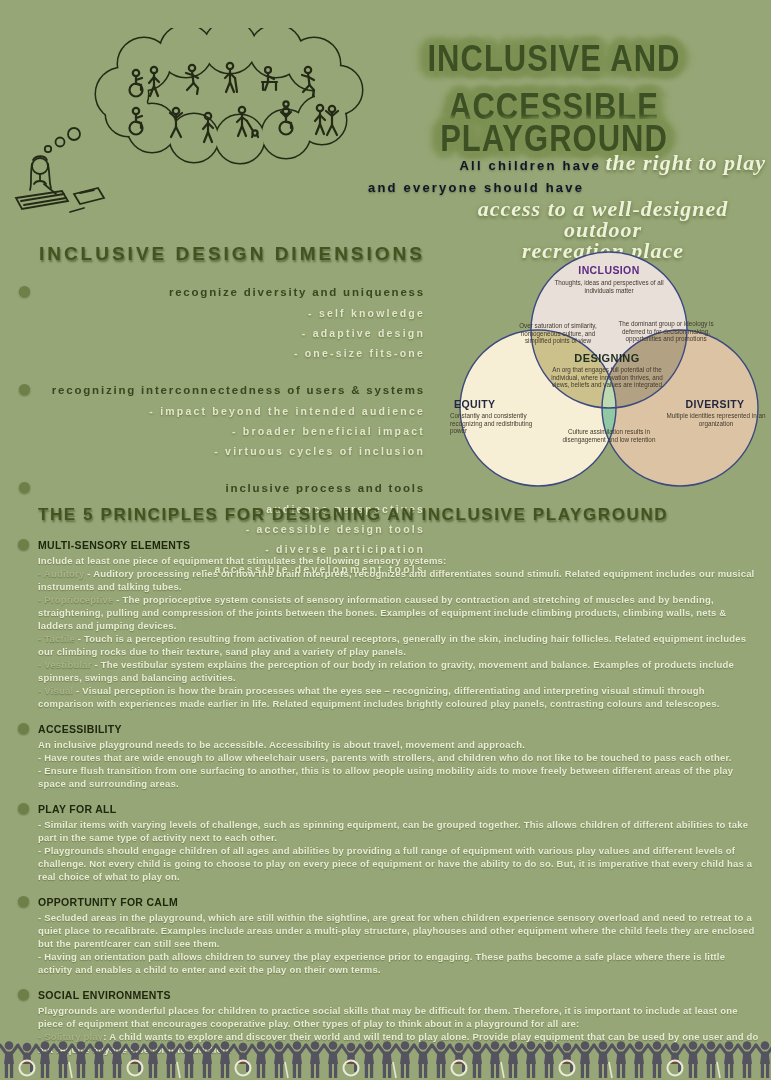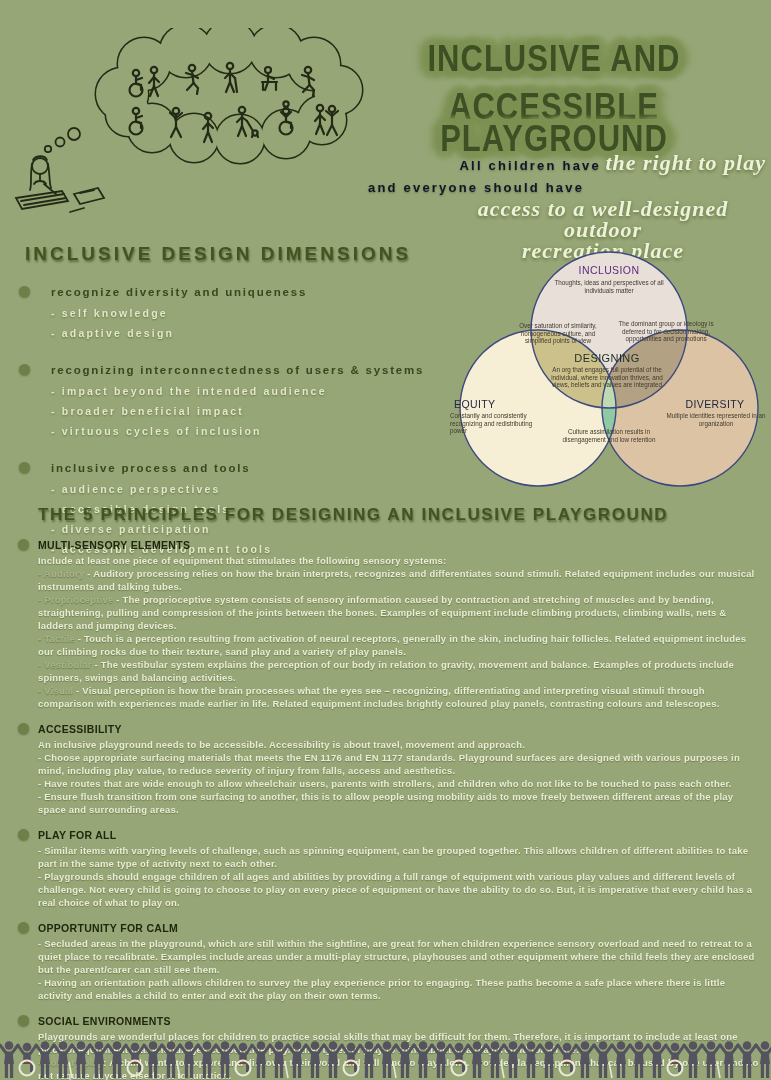--- a/index.html
+++ b/index.html
@@ -32,35 +32,35 @@
     font-size:22px;color:#eef2da;letter-spacing:1px;
     text-shadow:0 0 4px rgba(125,146,87,.95),0 2px 3px rgba(60,75,35,.45);
   }
   .sub-row1{text-align:right;padding-right:4px;}
   .sub-row2{text-align:left;padding-left:30px;margin-top:2px;}
   .sub-row34{margin-left:100px;width:330px;text-align:center;line-height:19px;margin-top:3px;}
   
   .cloud-svg{position:absolute;left:80px;top:28px;}
   .girl-svg{position:absolute;left:8px;top:124px;}
   
-  .dims{position:absolute;left:25px;top:243px;width:400px;}
+  .dims{position:absolute;left:25px;top:243px;width:400px;text-align:right;}
   .dims-heading{
     font-weight:bold;font-size:19px;letter-spacing:3px;color:#44541f;
     text-shadow:1px 2px 2px rgba(25,35,8,.45);
   }
   .dim-group{position:relative;margin-top:21px;padding-left:26px;}
   .dim-dot{position:absolute;left:-6px;top:0px;width:11px;height:11px;border-radius:50%;
     background:#6e7f48;box-shadow:0 1px 2px rgba(30,40,10,.4);}
   .dim-head{font-weight:bold;font-size:11.5px;letter-spacing:1.8px;color:#38471f;margin-bottom:5px;}
   .dim-item{font-weight:bold;font-size:10.5px;letter-spacing:2.2px;color:#e3e7cb;line-height:20px;
     text-shadow:0 1px 2px rgba(70,85,40,.6);}
   
   .venn{position:absolute;left:446px;top:248px;width:322px;height:247px;}
   .venn svg{position:absolute;left:0;top:0;}
-  .v-label{position:absolute;font-weight:normal;font-size:10.5px;letter-spacing:.4px;color:#23263f;}
+  .v-label{position:absolute;font-weight:bold;font-size:10.5px;letter-spacing:.4px;color:#23263f;}
   .v-text{position:absolute;font-size:6.3px;line-height:7.7px;color:#403a2d;text-align:center;}
   
   .principles{position:absolute;left:38px;top:505px;width:722px;}
   .prin-heading{
     font-weight:bold;font-size:17px;letter-spacing:1.6px;color:#44541f;
     text-shadow:1px 2px 2px rgba(25,35,8,.45);margin-bottom:14px;
   }
   .prin-section{position:relative;margin-bottom:13px;}
   .prin-dot{position:absolute;left:-20px;top:0;width:11px;height:11px;border-radius:50%;
     background:#6e7f48;box-shadow:0 1px 2px rgba(30,40,10,.4);}
@@ -234,20 +234,21 @@
 </div>
 
 <div class="dims">
   <div class="dims-heading">INCLUSIVE DESIGN DIMENSIONS</div>
 
   <div class="dim-group">
     <span class="dim-dot"></span>
     <div class="dim-head">recognize diversity and uniqueness</div>
     <div class="dim-item">- self knowledge</div>
     <div class="dim-item">- adaptive design</div>
+    <div class="dim-item">- one-size fits-one</div>
   </div>
 
   <div class="dim-group">
     <span class="dim-dot"></span>
     <div class="dim-head">recognizing interconnectedness of users &amp; systems</div>
     <div class="dim-item">- impact beyond the intended audience</div>
     <div class="dim-item">- broader beneficial impact</div>
     <div class="dim-item">- virtuous cycles of inclusion</div>
   </div>
 
@@ -321,21 +322,20 @@
       <div><span class="kw">- Vestibular</span><span> - The vestibular system explains the perception of our body in relation to gravity, movement and balance. Examples of products include spinners, swings and  balancing activities.</span></div>
       <div><span class="kw">- Visual</span><span> - Visual perception is how the brain processes what the eyes see – recognizing, differentiating and interpreting visual stimuli through comparison with experiences  made earlier in life. Related equipment includes brightly coloured play panels, contrasting colours and telescopes.</span></div>
     </div>
   </div>
 
   <div class="prin-section">
     <span class="prin-dot"></span>
     <div class="prin-head">ACCESSIBILITY</div>
     <div class="prin-body">
       <div>An inclusive playground needs to be accessible. Accessibility is about travel, movement and approach.</div>
-      <div>- Choose appropriate surfacing materials that meets the EN 1176 and EN 1177 standards. Playground surfaces are designed with various purposes in mind, including play  value, to reduce severity of injury from falls, access and aesthetics.</div>
       <div>- Have routes that are wide enough to allow wheelchair users, parents with strollers, and children who do not like to be touched to pass each other.</div>
       <div>- Ensure flush transition from one surfacing to another, this is to allow people using mobility aids to move freely between different areas of the play  space and  surrounding areas.</div>
     </div>
   </div>
 
   <div class="prin-section">
     <span class="prin-dot"></span>
     <div class="prin-head">PLAY FOR ALL</div>
     <div class="prin-body">
       <div>- Similar items with varying levels of challenge, such as spinning equipment, can be grouped together. This allows children of different abilities to take part in the same type of activity next  to each other.</div>

